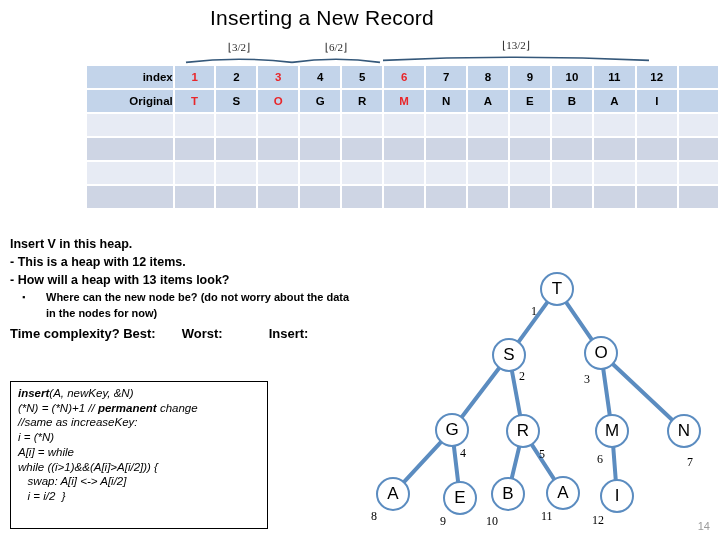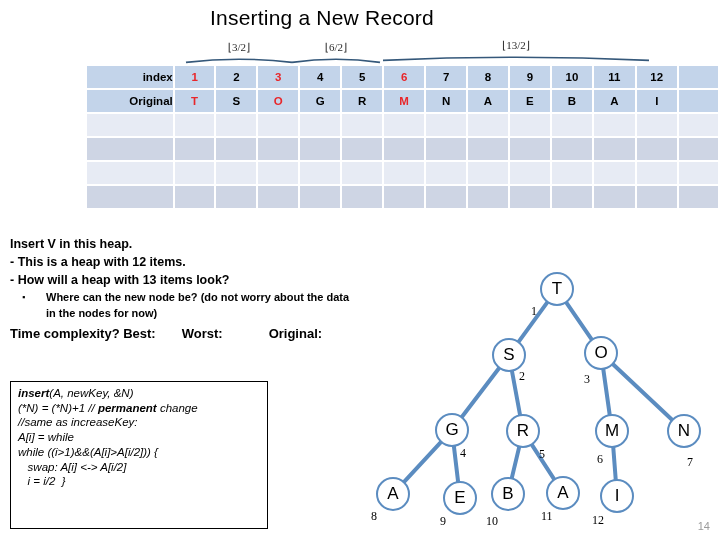--- a/index.html
+++ b/index.html
@@ -316,28 +316,29 @@
     <div class="line">Insert  V in this heap.</div>
     <div class="line">- This is a heap with 12 items.</div>
     <div class="line">- How will a heap with 13 items look?</div>
     <div class="bullet-row">
       <div class="bullet-mark">▪</div>
       <div class="bullet-body">Where can the new node be? (do not worry about the data in the nodes for now)</div>
     </div>
     <div class="tc">
       <span class="a">Time complexity? Best:</span>
       <span class="b">Worst:</span>
-      <span class="c">Original:</span>
+      <span class="c">Insert:</span>
     </div>
   </div>
 
   <div id="codebox">
       <div class="cl"><b>insert</b>(A, newKey, &amp;N)</div>
       <div class="cl">(*N) = (*N)+1 // <b>permanent</b> change</div>
       <div class="cl">//same as increaseKey:</div>
+      <div class="cl">i = (*N)</div>
       <div class="cl">A[i] = while</div>
       <div class="cl">while ((i&gt;1)&amp;&amp;(A[i]&gt;A[i/2])) {</div>
       <div class="cl">   swap: A[i] &lt;-&gt; A[i/2]</div>
       <div class="cl">   i = i/2  }</div>
     </div>
 
   <svg id="tree" viewBox="0 0 720 540">
       <line x1="548.1774245348743" y1="301.13104126454783" x2="517.8225754651257" y2="342.86895873545217" stroke="#5b8cc0" stroke-width="4" stroke-linecap="round"></line>
       <line x1="565.4979323433059" y1="301.3606288629905" x2="592.5020676566941" y2="340.6393711370095" stroke="#5b8cc0" stroke-width="4" stroke-linecap="round"></line>
       <line x1="499.92375098699665" y1="366.94243291184654" x2="461.07624901300335" y2="418.05756708815346" stroke="#5b8cc0" stroke-width="4" stroke-linecap="round"></line>

